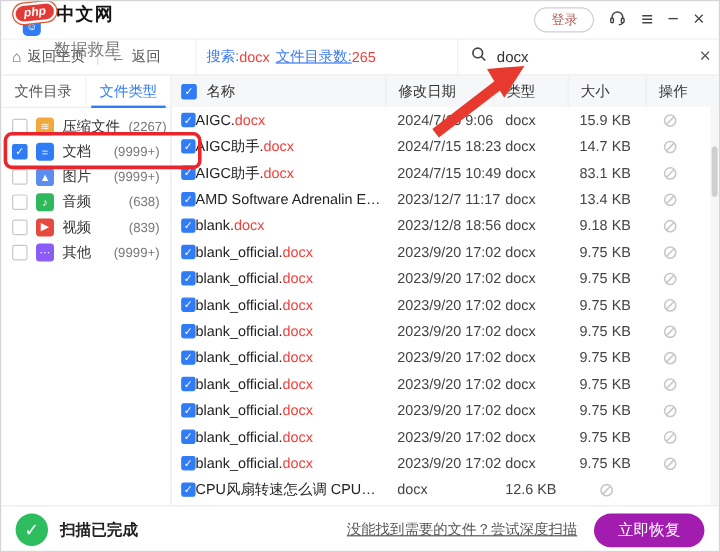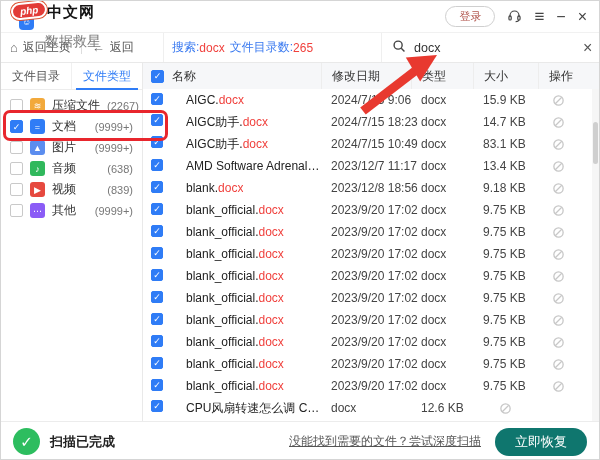--- a/index.html
+++ b/index.html
@@ -27,21 +27,21 @@
   .win-ic { font-size: 16px; color: #444; line-height: 16px; cursor: pointer; }
   .menu-glyph { font-size: 17px; }
 
   
   .navbar { height: 30px; display: flex; align-items: stretch; border-bottom: 1px solid #e9e9e9; }
   .nav-left { width: 163px; display: flex; align-items: center; gap: 5px; padding: 0 9px;
               border-right: 1px solid #efefef; font-size: 12px; color: #555; }
   .nav-ic { font-size: 13px; color: #666; }
   .nav-div { width: 1px; height: 12px; background: #ddd; margin: 0 5px; }
   .nav-mid { flex: 1; display: flex; align-items: center; padding-left: 8px; font-size: 12px; }
-  .ss-blue { color: #3a7af0; } .ss-red { color: #f0413d; } .ss-mid { margin-left: 5px; }
+  .ss-blue { color: #3a7af0; } .ss-red { color: #f0413d; } .ss-mid { margin-left: 5px; text-decoration: underline; }
   .nav-search { width: 218px; border-left: 1px solid #efefef; display: flex; align-items: center;
                 gap: 8px; padding: 0 10px; }
   .search-input { border: none; outline: none; flex: 1; font-size: 12.5px; color: #333;
                   font-family: inherit; background: transparent; }
   .search-x { font-size: 16px; color: #555; cursor: pointer; }
 
   
   .content { display: flex; height: 358px; }
   .sidebar { width: 142px; border-right: 1px solid #e9e9e9; }
   .tabs { height: 27px; display: flex; border-bottom: 1px solid #ececec; font-size: 12px; }
@@ -66,21 +66,21 @@
 
   
   .main { flex: 1; position: relative; overflow: hidden; }
   .thead { height: 26px; background: #f6f7f9; display: grid;
            grid-template-columns: 178px 90px 62px 65px 41px; align-items: center;
            font-size: 12px; color: #333; }
   .th { padding-left: 10px; border-left: 1px solid #ededed; height: 100%; display: flex; align-items: center; }
   .th-name { border-left: none; gap: 8px; padding-left: 8px; }
   .trow { height: 22px; display: grid; grid-template-columns: 178px 90px 62px 65px 41px;
           align-items: center; font-size: 12px; color: #444; cursor: default; }
-  .c-name { display: flex; align-items: flex-start; gap: 23px; padding-left: 8px;
+  .c-name { display: flex; align-items: center; gap: 0; padding-left: 8px;
             overflow: hidden; white-space: nowrap; }
   .trow .checkbox { width: 12px; height: 12px; }
   .fname { color: #222; overflow: hidden; text-overflow: ellipsis; }
   .ext { color: #f0413d; }
   .c-pad { padding-left: 10px; white-space: nowrap; }
   .c-op { display: flex; justify-content: center; cursor: pointer; }
   .sb-track { position: absolute; right: 0; top: 26px; bottom: 0; width: 7px; background: #f6f6f6; }
   .sb-thumb { position: absolute; right: 1px; top: 33px; width: 5px; height: 42px;
               background: #cfcfcf; border-radius: 3px; cursor: grab; }
 
@@ -90,21 +90,21 @@
   .scan-ok { width: 27px; height: 27px; border-radius: 50%; background: #2dbd5f; color: #fff;
              display: flex; align-items: center; justify-content: center;
              font-size: 15px; font-weight: bold; flex: none; }
   .scan-ok::after { content: "✓"; }
   .scan-text { margin-left: 10px; display: flex; flex-direction: column; gap: 2px; }
   .scan-title { font-size: 13px; font-weight: bold; color: #222; }
   .scan-detail { font-size: 11px; color: #8a8a8a; }
   .num { color: #2f7cf6; }
   .deep-link { margin-left: auto; font-size: 12px; color: #555; text-decoration: underline;
                cursor: pointer; white-space: nowrap; }
-  .recover-btn { width: 92px; height: 28px; margin-left: 14px; background: #0f766e; color: #fff;
+  .recover-btn { width: 92px; height: 28px; margin-left: 14px; background: #a21caf; color: #fff;
                  border: none; border-radius: 15px; font-size: 13px; cursor: pointer;
                  font-family: inherit; flex: none; }
 
   
   .red-box { position: absolute; left: 2px; top: 109px; width: 165px; height: 31px;
              border: 3px solid #e8262d; border-radius: 7px; z-index: 9; pointer-events: none; }
   .red-arrow { position: absolute; left: 348px; top: 46px; z-index: 9; pointer-events: none; }
 </style>
 </head>
 <body>

